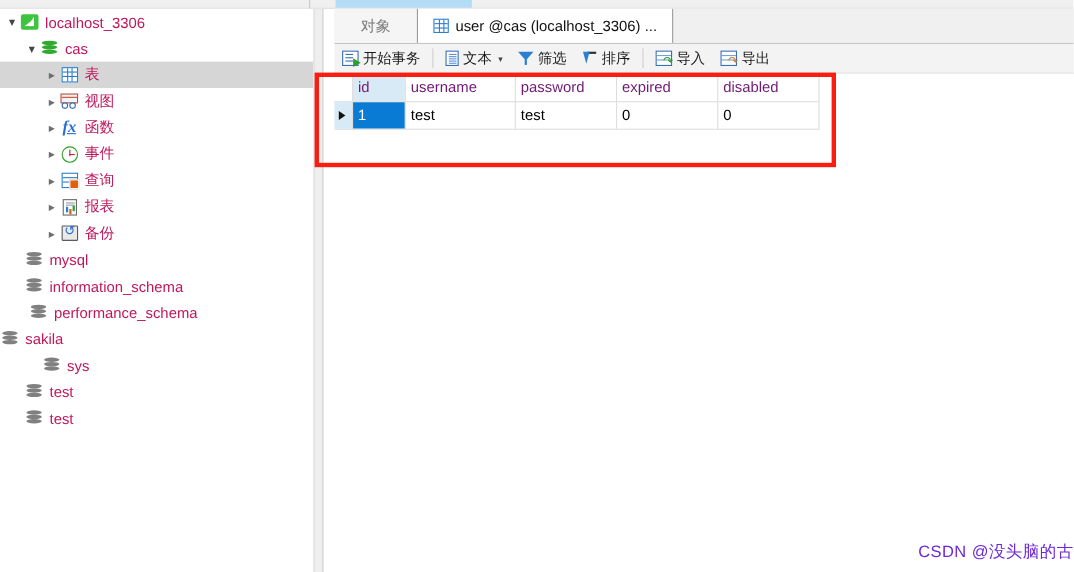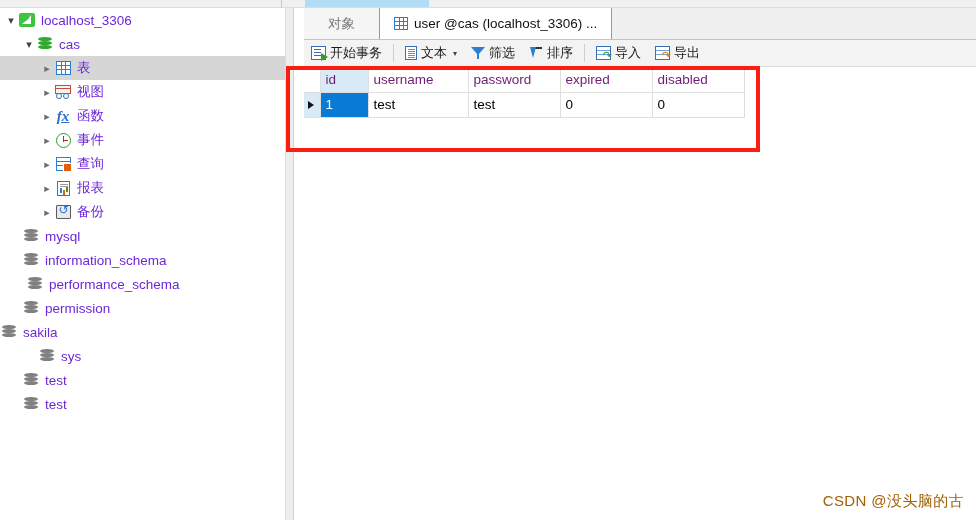--- a/index.html
+++ b/index.html
@@ -41,21 +41,21 @@
   .twisty {
     width: 14px; height: 24px; display: flex; align-items: center; justify-content: center;
     color: #6e6e6e; font-size: 11px; line-height: 1;
     font-family: "DejaVu Sans", sans-serif;
   }
   .twisty.open { color: #444444; }
   .tree-icon {
     width: 18px; height: 18px; margin-right: 5px; flex: 0 0 18px;
     display: flex; align-items: center; justify-content: center;
   }
-  .tree-label { color: #6d28d9; }
+  .tree-label { color: #be185d; }
 
   
   .ico-dolphin { width: 16px; height: 14px; background: #3ec43e; border-radius: 2px; position: relative; }
   .ico-dolphin:after {
     content: ""; position: absolute; left: 3px; top: 2px; width: 9px; height: 9px;
     background: #ffffff; clip-path: polygon(100% 0, 100% 100%, 0 100%, 70% 45%);
   }
   .ico-db { width: 14px; height: 15px; position: relative; }
   .ico-db i {
     position: absolute; left: 0; width: 14px; height: 4px; border-radius: 50%;
@@ -184,22 +184,22 @@
   td.num { text-align: right; }
   td.cell-selected { background: #0a7bd4; color: #ffffff; text-align: right; }
 
   
   .redbox {
     position: absolute; left: 286px; top: 66px; width: 474px; height: 86px;
     border: 4px solid #fb1e10; pointer-events: none; z-index: 40;
   }
 
   .watermark {
-    position: absolute; right: 12px; bottom: 9px;
-    font-size: 15px; color: #a16207; letter-spacing: .4px; white-space: nowrap;
+    position: absolute; right: 0; bottom: 9px;
+    font-size: 15px; color: #6d28d9; letter-spacing: .4px; white-space: nowrap;
   }
 </style>
 </head>
 <body>
 
 <div id="app">
 
   <div class="top-strip">
     <div class="top-strip-sep"></div>
     <div class="top-strip-chip"></div>
@@ -309,30 +309,20 @@
     </div>
     <div class="tree-row" style="padding-left:26px;">
       <span class="tree-icon">
           <span class="ico-db gray">
             <i></i>
             <i></i>
             <i></i>
           </span>
         </span>
       <span class="tree-label">performance_schema</span>
-    </div>
-    <div class="tree-row" style="padding-left:22px;">
-      <span class="tree-icon">
-          <span class="ico-db gray">
-            <i></i>
-            <i></i>
-            <i></i>
-          </span>
-        </span>
-      <span class="tree-label">permission</span>
     </div>
     <div class="tree-row" style="">
       <span class="tree-icon">
           <span class="ico-db gray">
             <i></i>
             <i></i>
             <i></i>
           </span>
         </span>
       <span class="tree-label">sakila</span>

